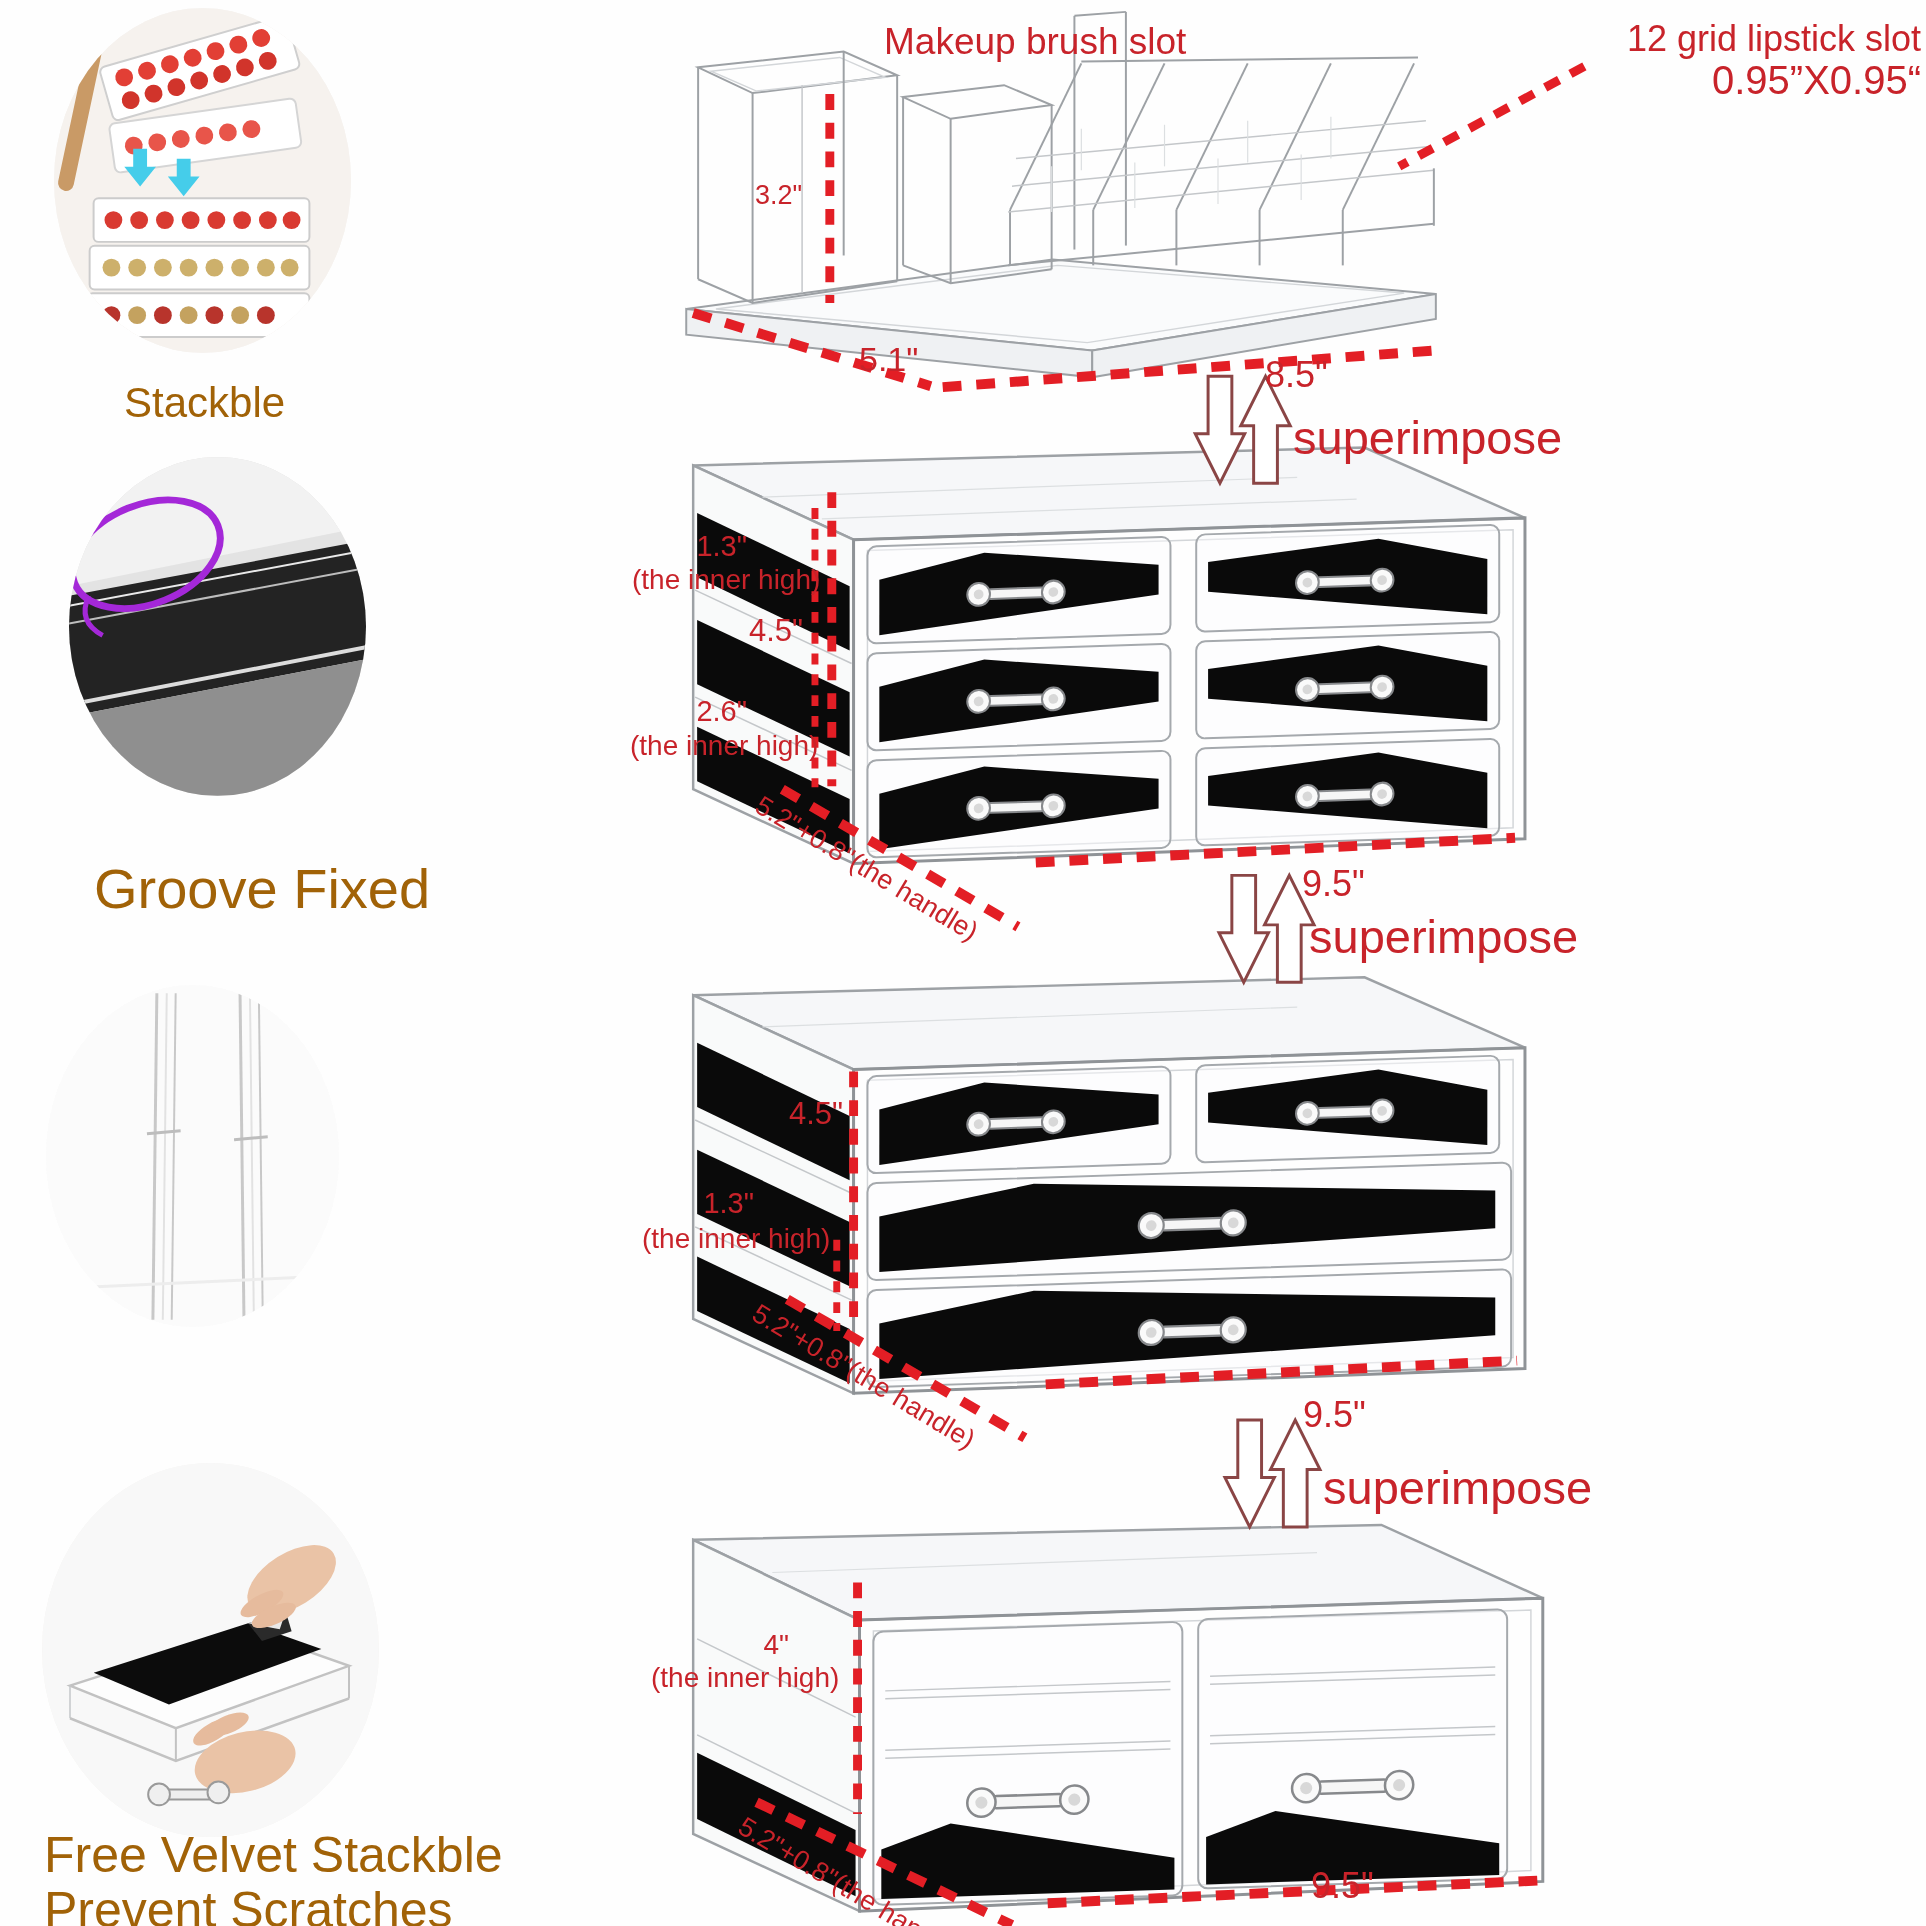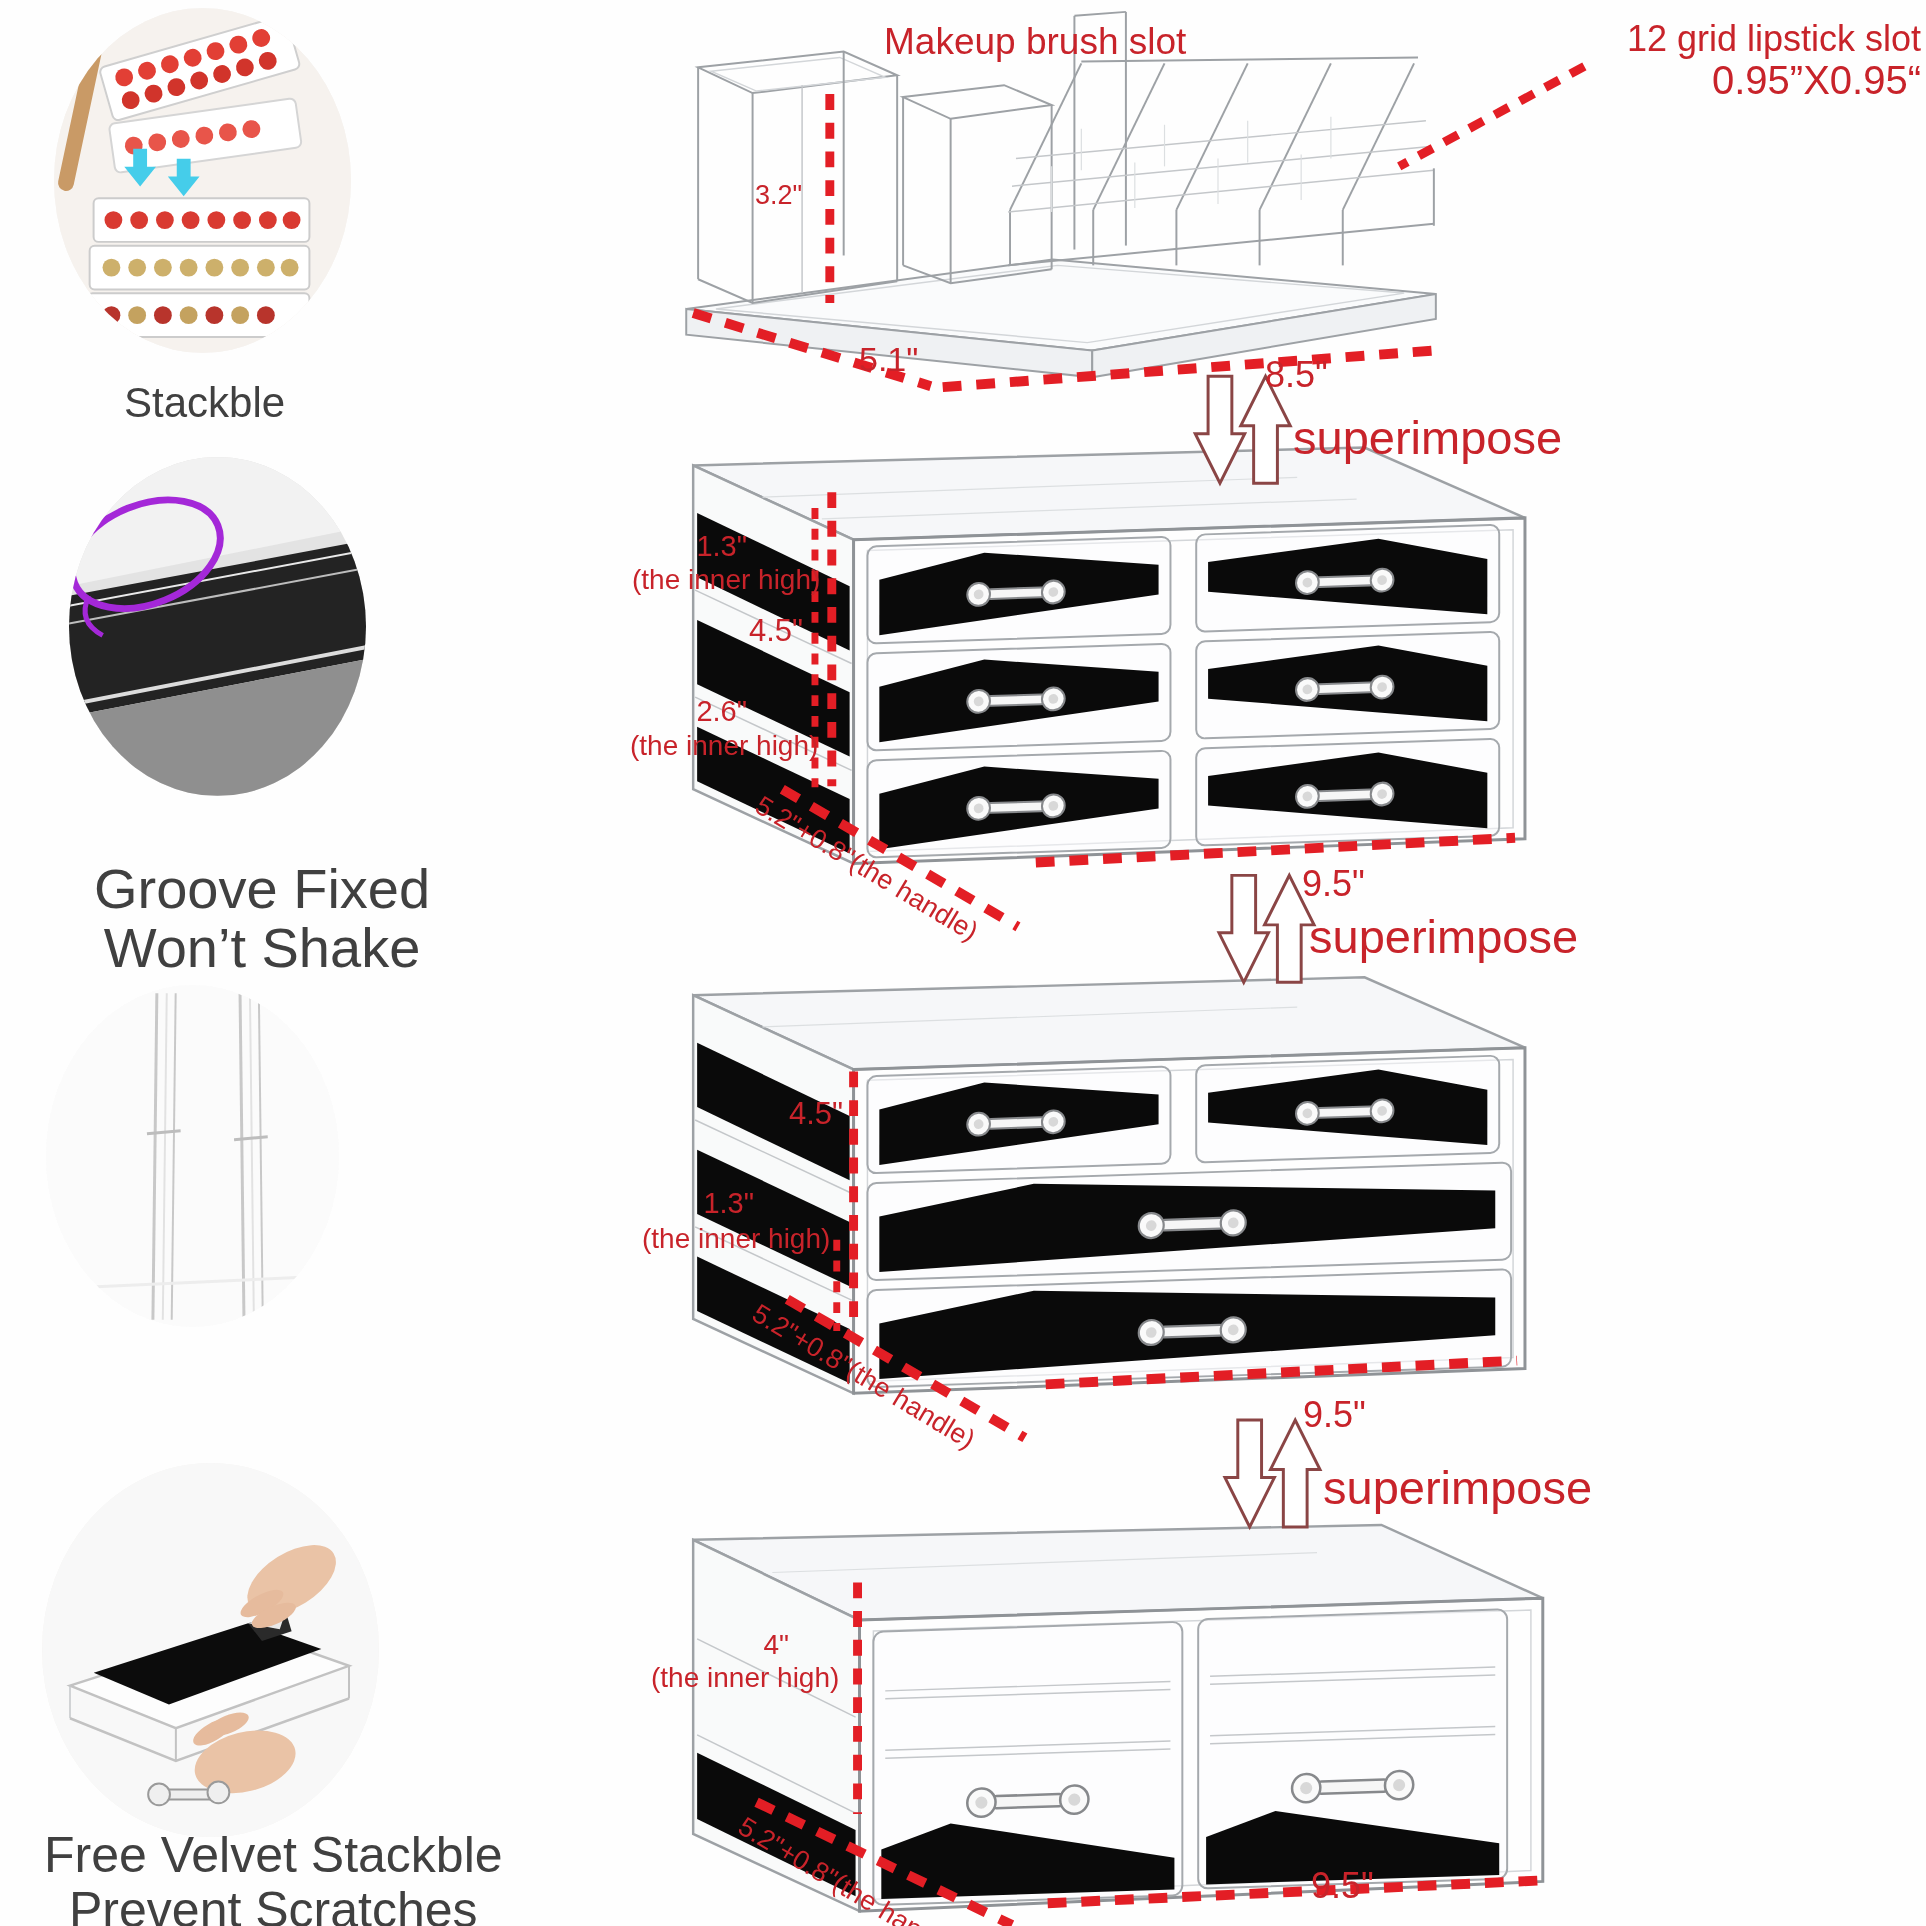--- a/index.html
+++ b/index.html
@@ -19,21 +19,21 @@
   .rim{fill:#fafbfc;stroke:#9da1a5;stroke-width:2;}
   .skirt{fill:#eff1f3;stroke:#9da1a5;stroke-width:2;}
   
   .dash-big{stroke:#e31e25;stroke-width:10;fill:none;stroke-dasharray:19 15;}
   .dash-mid{stroke:#e31e25;stroke-width:9;fill:none;stroke-dasharray:16 13;}
   .dash-small{stroke:#e31e25;stroke-width:7;fill:none;stroke-dasharray:11 10;}
   .arrow{fill:#ffffff;stroke:#8a4545;stroke-width:3;}
   .lbl{position:absolute;color:#c8232a;white-space:nowrap;line-height:1.08;}
   .lbl.center{text-align:right;}
   .rot{transform-origin:0 0;transform:rotate(31deg);}
-  .cap{position:absolute;color:#404040;white-space:nowrap;text-align:center;}
+  .cap{position:absolute;color:#a16207;white-space:nowrap;}
   
   .photo{position:absolute;border-radius:50%;overflow:hidden;background:#f6f4f2;}
 </style>
 </head>
 <body>
 
 <div class="canvas">
 
   <div class="photo" style="left:54px;top:8px;width:297px;height:345px;">
     <svg width="297" height="345" viewBox="0 0 300 348">
@@ -121,21 +121,20 @@
       <polygon points="0,262 300,204 300,342 0,342" fill="#8f8f8f"></polygon>
       <line x1="0" y1="150" x2="300" y2="94" stroke="#e9e9e9" stroke-width="2"></line>
       <line x1="0" y1="168" x2="300" y2="112" stroke="#bdbdbd" stroke-width="2"></line>
       <line x1="0" y1="250" x2="300" y2="192" stroke="#dcdcdc" stroke-width="4"></line>
       <ellipse cx="78" cy="98" rx="78" ry="50" transform="rotate(-22 78 98)" fill="none" stroke="#a428d8" stroke-width="7"></ellipse>
       <path d="M20 140 q-12 26 14 40" fill="none" stroke="#a428d8" stroke-width="5"></path>
     </svg>
   </div>
   <div class="cap" style="left:94px;top:859px;font-size:56px;line-height:59px;">
     <div>Groove Fixed</div>
-    <div>Won’t Shake</div>
   </div>
 
   <div class="photo" style="left:46px;top:985px;width:293px;height:342px;background:#fbfbfb;">
     <svg width="293" height="342" viewBox="0 0 296 345">
       <rect width="296" height="345" fill="#fbfbfb"></rect>
       <line x1="112" y1="8" x2="108" y2="338" stroke="#c8c8c8" stroke-width="3"></line>
       <line x1="122" y1="8" x2="118" y2="338" stroke="#e2e2e2" stroke-width="2"></line>
       <line x1="131" y1="8" x2="127" y2="338" stroke="#c8c8c8" stroke-width="2"></line>
       <line x1="196" y1="6" x2="200" y2="338" stroke="#c8c8c8" stroke-width="3"></line>
       <line x1="206" y1="6" x2="210" y2="338" stroke="#e2e2e2" stroke-width="2"></line>

